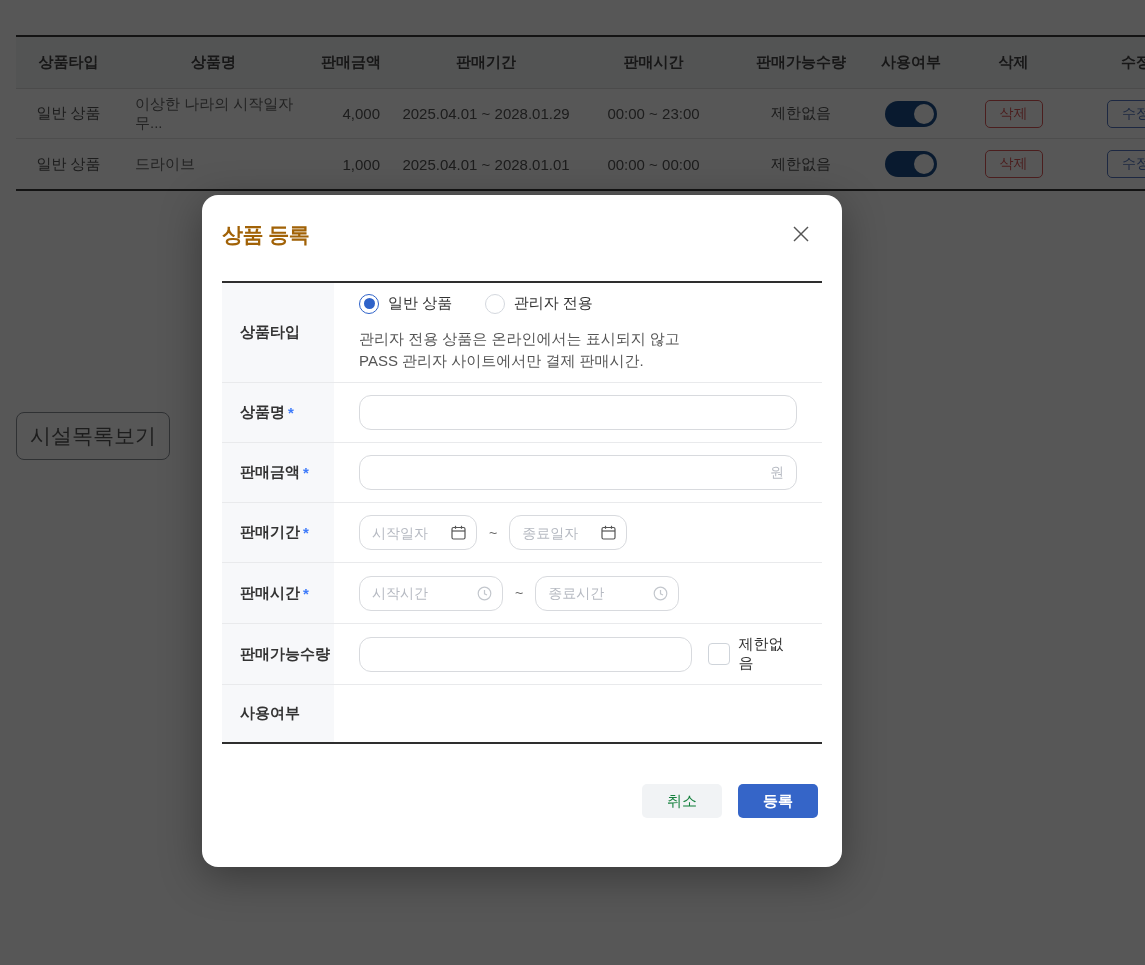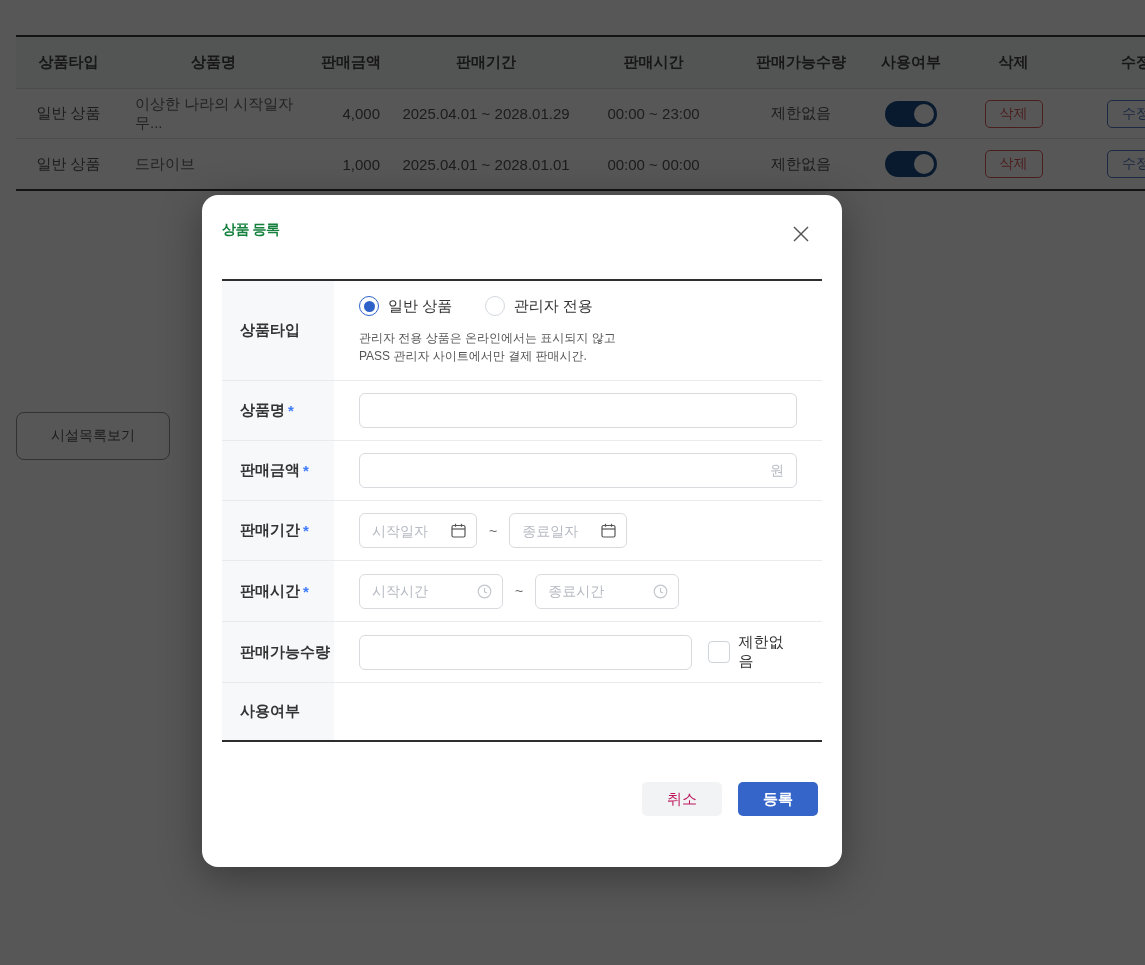--- a/index.html
+++ b/index.html
@@ -18,69 +18,69 @@
   .c-price{width:90px; text-align:right; padding-right:16px;}
   .c-period{width:180px;} .c-time{width:155px;} .c-qty{width:140px;}
   .c-use{width:80px; display:flex; justify-content:center;}
   .c-del{width:125px; display:flex; justify-content:center;}
   .c-edit{width:120px; display:flex; justify-content:center;}
   .toggle { width:52px; height:26px; border-radius:13px; background:#1d4e89; position:relative; cursor:pointer; }
   .toggle .knob { position:absolute; right:3px; top:3px; width:20px; height:20px; border-radius:50%; background:#fff; }
   .chip { font-size:14px; padding:4px 14px; border-radius:5px; background:transparent; cursor:pointer; }
   .chip-del { border:1px solid #dc5a5a; color:#dc5a5a; }
   .chip-edit { border:1px solid #5577c0; color:#5577c0; }
-  .facility-btn { position:absolute; left:16px; top:412px; width:154px; height:48px; border:1px solid #8a8f96; border-radius:8px; background:#fff; font-size:14px; color:#555; cursor:pointer; font-family:inherit; }
+  .facility-btn { position:absolute; left:16px; top:412px; width:154px; height:48px; border:1px solid #8a8f96; border-radius:8px; background:#fff; font-size:21px; color:#555; cursor:pointer; font-family:inherit; }
 
   
   .overlay { position:absolute; inset:0; background:rgba(0,0,0,0.66); z-index:10; }
 
   
   .modal { position:absolute; left:202px; top:195px; width:640px; height:672px; background:#fff; border-radius:16px; z-index:20; box-shadow:0 10px 40px rgba(0,0,0,0.35); }
   .modal-header { padding:26px 28px 0 20px; display:flex; justify-content:space-between; align-items:flex-start; }
-  .modal-title { font-size:14px; font-weight:700; color:#15803d; letter-spacing:-0.5px; }
+  .modal-title { font-size:21px; font-weight:700; color:#a16207; letter-spacing:-0.5px; }
   .modal-close { background:none; border:none; cursor:pointer; padding:2px; line-height:0; }
   .title-divider { margin:32px 20px 0 20px; border-top:2px solid #2e2e2e; }
 
   .form-table { margin:0 20px; }
   .form-row { display:flex; border-bottom:1px solid #e9eaec; }
   .form-row:last-child { border-bottom:2px solid #2e2e2e; }
   .r100{height:100px;} .r60{height:60px;} .r61{height:61px;} .r59{height:59px;}
   .f-label { width:112px; background:#f7f8fa; display:flex; align-items:center; padding-left:18px; font-size:15px; font-weight:600; color:#333; flex-shrink:0; }
   .req { color:#3e7bfa; margin-left:3px; font-weight:600; }
   .f-content { flex:1; display:flex; align-items:center; padding-left:25px; padding-right:25px; }
   .f-content.col { flex-direction:column; align-items:flex-start; justify-content:center; }
 
   .radio { display:inline-flex; align-items:center; gap:9px; cursor:pointer; margin-right:28px; }
   .radio .circle { width:20px; height:20px; border-radius:50%; border:1.5px solid #d4d8de; background:#fff; position:relative; flex-shrink:0; }
   .radio.on .circle { border:1.5px solid #2e62c9; }
   .radio.on .circle::after { content:""; position:absolute; left:3.5px; top:3.5px; width:11px; height:11px; border-radius:50%; background:#2e62c9; }
   .radio .rlabel { font-size:15px; color:#333; }
 
-  .helper { margin-top:10px; font-size:12px; color:#555; line-height:1.45; }
-
-  .txt-input { height:35px; border:1px solid #d8dade; border-radius:6px; font-size:14px; padding:0 12px; color:#333; outline:none; font-family:inherit; background:#fff; }
+  .helper { margin-top:10px; font-size:15px; color:#555; line-height:1.45; }
+
+  .txt-input { height:35px; border:1px solid #d8dade; border-radius:12px; font-size:14px; padding:0 12px; color:#333; outline:none; font-family:inherit; background:#fff; }
   .txt-input::placeholder { color:#b6bac2; }
   .w-full { width:438px; }
   .suffix-wrap { position:relative; display:inline-flex; align-items:center; }
   .suffix { position:absolute; right:13px; font-size:14px; color:#b6bac2; pointer-events:none; }
 
   .icon-input { position:relative; display:inline-flex; align-items:center; }
   .icon-input .txt-input { padding-right:34px; }
   .icon-input .in-icon { position:absolute; right:11px; line-height:0; pointer-events:none; }
   .w-date { width:118px; } .w-time { width:144px; }
   .tilde { margin:0 12px; font-size:14px; color:#666; }
 
   .w-qty { width:338px; }
   .checkbox-wrap { display:inline-flex; align-items:center; gap:9px; margin-left:16px; cursor:pointer; }
   .checkbox { width:22px; height:22px; border:1.5px solid #cfd4da; border-radius:4px; background:#fff; flex-shrink:0; }
   .cb-label { font-size:15px; color:#333; }
 
   .modal-footer { display:flex; justify-content:flex-end; gap:16px; padding:40px 24px 0 0; }
   .btn { width:80px; height:34px; border-radius:5px; border:none; font-size:15px; cursor:pointer; font-family:inherit; }
-  .btn-cancel { background:#f1f3f5; color:#be185d;margin-left:42px; }
+  .btn-cancel { background:#f1f3f5; color:#15803d;margin-left:42px; }
   .btn-submit { background:#3565c8; color:#fff; font-weight:600; }
 </style>
 </head>
 <body>
 
 <div class="bg-page">
 
   <div class="bg-table">
     <div class="bg-thead">
       <div class="bg-th c-type">상품타입</div>

